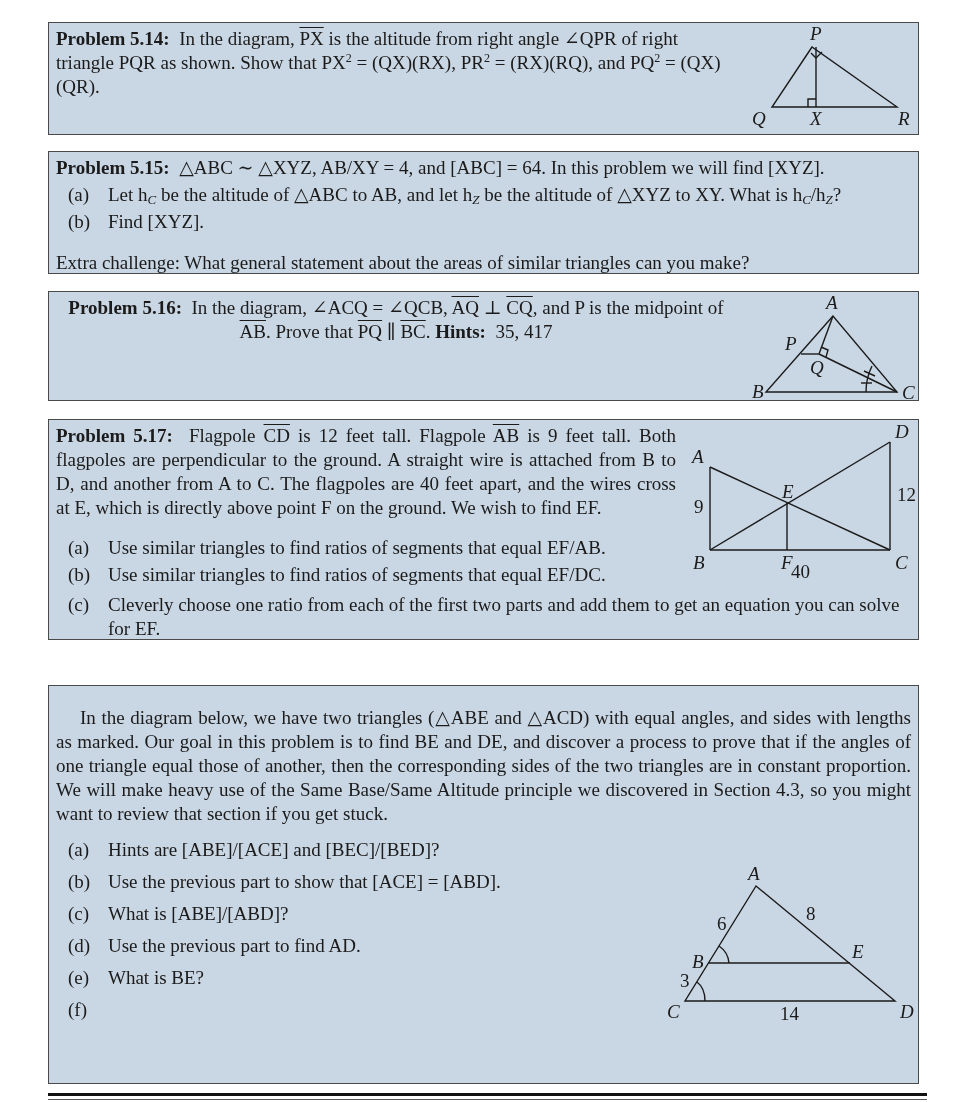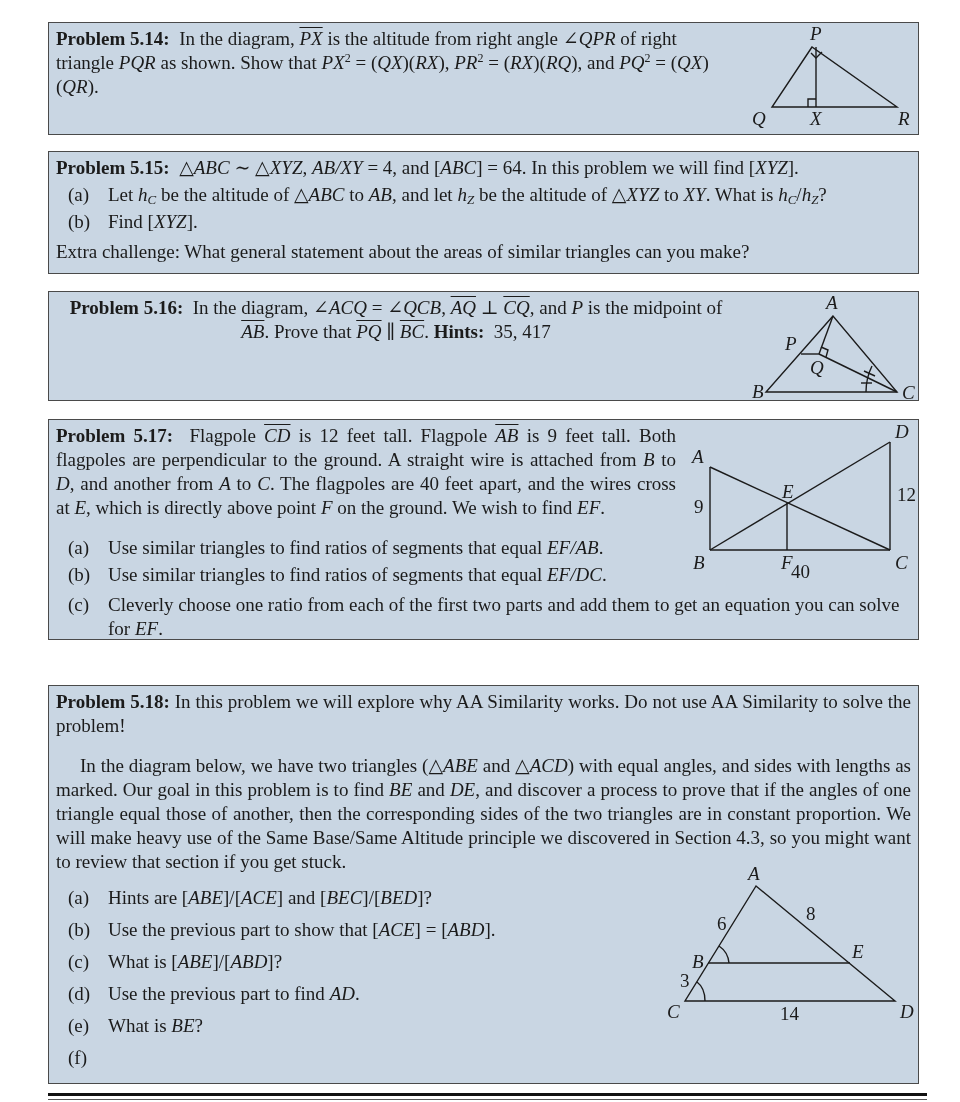--- a/index.html
+++ b/index.html
@@ -7,21 +7,21 @@
     width: 960px; height: 1102px; background: #ffffff; position: relative; overflow: hidden;
     font-family: "DejaVu Serif", "Liberation Serif", serif; color: #1b1b1b;
   }
   .box {
     position: absolute; left: 48px; width: 871px;
     background: #c9d6e3; border: 1.5px solid #4a4a4a; box-sizing: border-box;
     padding: 4px 7px 0 7px;
     font-family: "Liberation Serif", "DejaVu Serif", serif; font-size: 19px; line-height: 24px;
   }
   .b { font-weight: bold; }
-  .i { font-style: italic; }
+  .i { }
   .ol { text-decoration: overline; }
   sup { font-size: 12px; line-height: 0; }
   .sub { font-size: 13px; font-style: italic; vertical-align: -3px; line-height: 0; }
   .part { position: relative; padding-left: 52px; margin-top: 3px; }
   .part .lbl { position: absolute; left: 12px; top: 0; }
   .indent { text-indent: 24px; }
   svg { position: absolute; overflow: visible; }
   svg text { font-family: "Liberation Serif", "DejaVu Serif", serif; font-size: 19px; fill: #1b1b1b; }
   svg .it { font-style: italic; }
   svg line, svg polyline, svg path, svg polygon { stroke: #1b1b1b; stroke-width: 1.4; fill: none; }
@@ -55,21 +55,21 @@
     <span>△</span><span class="i">ABC</span><span> ∼ △</span><span class="i">XYZ</span><span>, </span><span class="i">AB/XY</span><span> = 4, and [</span><span class="i">ABC</span><span>] = 64. In this problem we will find [</span><span class="i">XYZ</span><span>].</span>
   </div>
   <div class="part">
     <span class="lbl">(a)</span>
     <span>Let </span><span class="i">h</span><span class="sub">C</span><span> be the altitude of △</span><span class="i">ABC</span><span> to </span><span class="i">AB</span><span>, and let </span><span class="i">h</span><span class="sub">Z</span><span> be the altitude of △</span><span class="i">XYZ</span><span> to </span><span class="i">XY</span><span>. What is </span><span class="i">h</span><span class="sub">C</span><span>/</span><span class="i">h</span><span class="sub">Z</span><span>?</span>
   </div>
   <div class="part">
     <span class="lbl">(b)</span>
     <span>Find [</span><span class="i">XYZ</span><span>].</span>
   </div>
-  <div style="margin-top:6px;">Extra challenge: What general statement about the areas of similar triangles can you make?</div>
+  <div style="margin-top:17px;">Extra challenge: What general statement about the areas of similar triangles can you make?</div>
 </div>
 
 <div class="box" style="top:291px; height:110px;">
   <div style="width:680px;text-align:center;">
     <span class="b">Problem 5.16:</span>&nbsp;
     <span>In the diagram, ∠</span><span class="i">ACQ</span><span> = ∠</span><span class="i">QCB</span><span>, </span><span class="i ol">AQ</span><span> ⊥ </span><span class="i ol">CQ</span><span>, and </span><span class="i">P</span><span> is the midpoint of </span><span class="i ol">AB</span><span>. Prove that </span><span class="i ol">PQ</span><span> ∥ </span><span class="i ol">BC</span><span>. </span><span class="b">Hints:</span>&nbsp;
     <span>35, 417</span>
   </div>
 </div>
 <svg style="left:0;top:0;" width="960" height="410">
@@ -118,24 +118,20 @@
   <text class="it" x="895" y="569">C</text>
   <text class="it" x="895" y="438">D</text>
   <text class="it" x="782" y="498">E</text>
   <text class="it" x="781" y="569">F</text>
   <text x="694" y="513">9</text>
   <text x="897" y="501">12</text>
   <text x="791" y="578">40</text>
 </svg>
 
 <div class="box" style="top:685px; height:399px;">
-  <div style="text-align:justify;">
-    <span class="b">Problem 5.18:</span>
-    <span>In this problem we will explore why AA Similarity works. Do not use AA Similarity to solve the problem!</span>
-  </div>
   <div class="indent" style="text-align:justify;margin-top:16px;">
     <span>In the diagram below, we have two triangles (△</span><span class="i">ABE</span><span> and △</span><span class="i">ACD</span><span>) with equal angles, and sides with lengths as marked. Our goal in this problem is to find </span><span class="i">BE</span><span> and </span><span class="i">DE</span><span>, and discover a process to prove that if the angles of one triangle equal those of another, then the corresponding sides of the two triangles are in constant proportion. We will make heavy use of the Same Base/Same Altitude principle we discovered in Section 4.3, so you might want to review that section if you get stuck.</span>
   </div>
   <div class="part" style="margin-top:12px;">
     <span class="lbl">(a)</span>
     <span>Hints are [</span><span class="i">ABE</span><span>]/[</span><span class="i">ACE</span><span>] and [</span><span class="i">BEC</span><span>]/[</span><span class="i">BED</span><span>]?</span>
   </div>
   <div class="part" style="margin-top:8px;">
     <span class="lbl">(b)</span>
     <span>Use the previous part to show that [</span><span class="i">ACE</span><span>] = [</span><span class="i">ABD</span><span>].</span>

